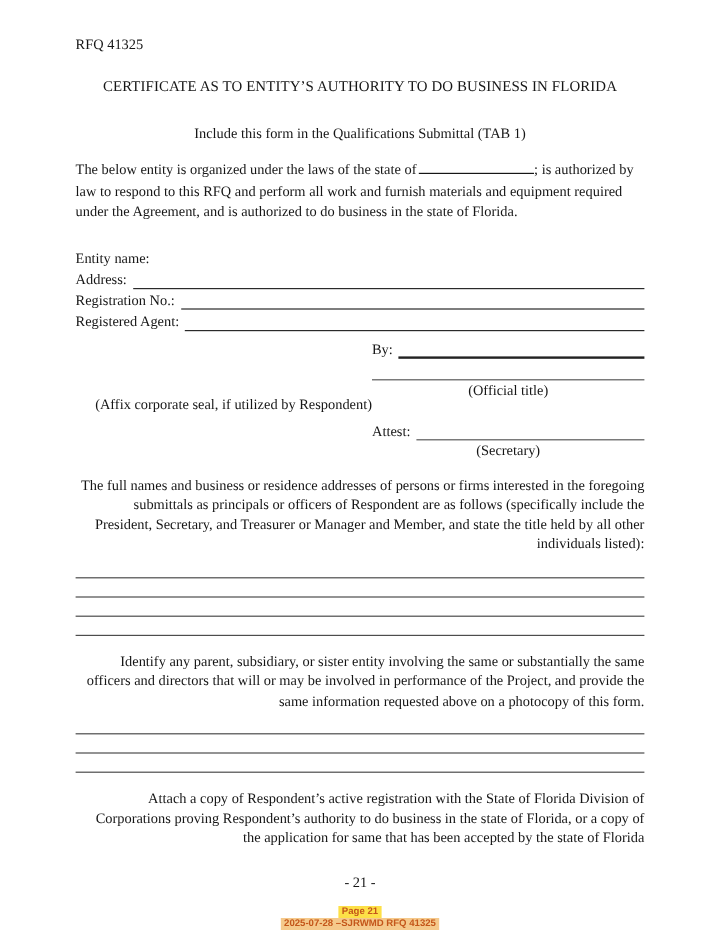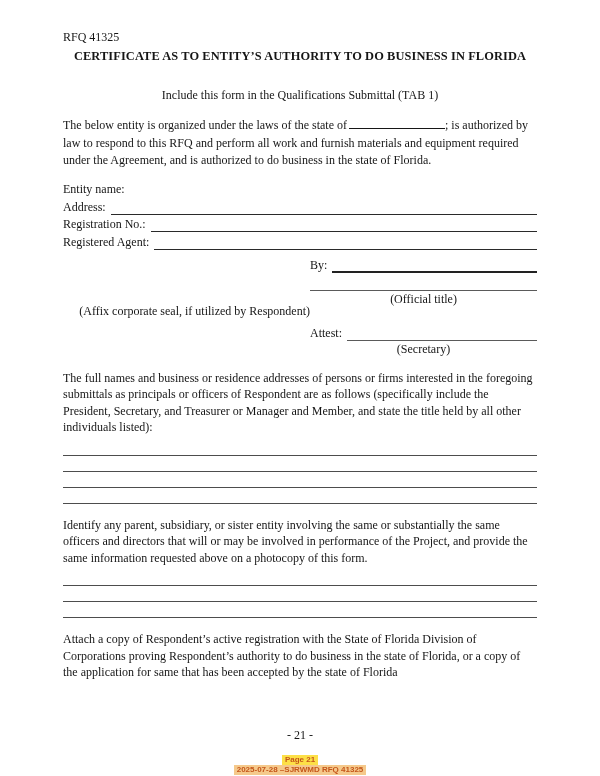--- a/index.html
+++ b/index.html
@@ -13,57 +13,57 @@
     overflow:hidden;
     box-sizing:border-box;
   }
   .content { padding:30px 63px 0 63px; }
 
   .rfq-header { text-align:left; font-size:12px; }
 
   .title {
     text-align:center;
     font-size:12.4px;
-    font-weight:bold;
-    margin:4px 0 0 0;
+    font-weight:normal;
+    margin:20px 0 0 0;
     letter-spacing:0.1px;
   }
   .subtitle { text-align:center; margin-top:24px; }
 
   .intro { margin:13px 0 0 0; line-height:17.5px; }
   .inline-blank {
     display:inline-block;
     width:96px; height:12px;
     border-bottom:1px solid #161616;
     vertical-align:baseline;
     margin-left:2px;
   }
 
-  .fields { margin-top:10px; }
+  .fields { margin-top:20px; }
   .field-row { display:flex; align-items:flex-end; height:17.5px; }
   .field-label { white-space:nowrap; }
   .fill-line {
     flex:1;
     border-bottom:1px solid #2a2a2a;
     margin-left:5px;
     height:1px;
   }
 
   .sig-block { display:flex; margin-top:8px; }
   .sig-left { width:247px; }
   .seal-note { margin-top:46px;text-align:right; }
   .sig-right { flex:1; }
   .sig-row { display:flex; align-items:flex-end; height:15px; }
   .sig-row .fill-line.thick { border-bottom:2px solid #222222; }
   .thin-line { border-bottom:1px solid #5a5a5a; margin-top:17px; }
   .caption { text-align:center; margin-top:1px; }
   .attest-row { margin-top:19px; }
   .attest-row .fill-line { border-bottom:1px solid #5a5a5a; }
 
-  .para { margin:13px 0 0 0; line-height:16.5px; }
+  .para { margin:13px 0 0 0; line-height:16.5px;text-align:right; }
 
   .rules { margin-top:4px; }
   .rule { height:15px; border-bottom:1px solid #4d4d4d; }
 
   .page-num {
     position:absolute; left:0; right:0; bottom:33px;
     text-align:center;
   }
   .stamp {
     position:absolute; left:0; right:0; bottom:1px;

